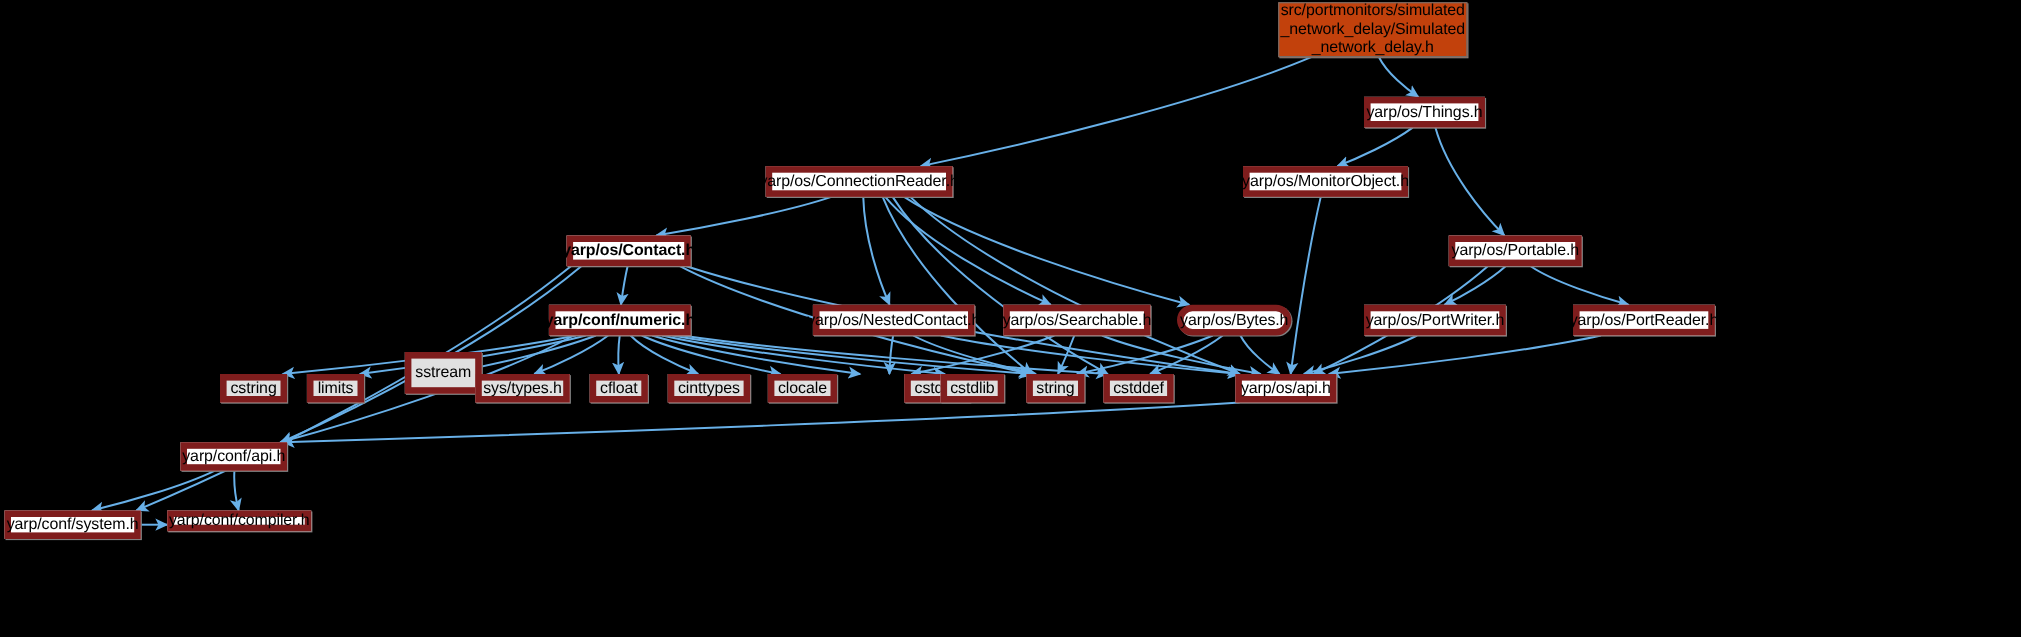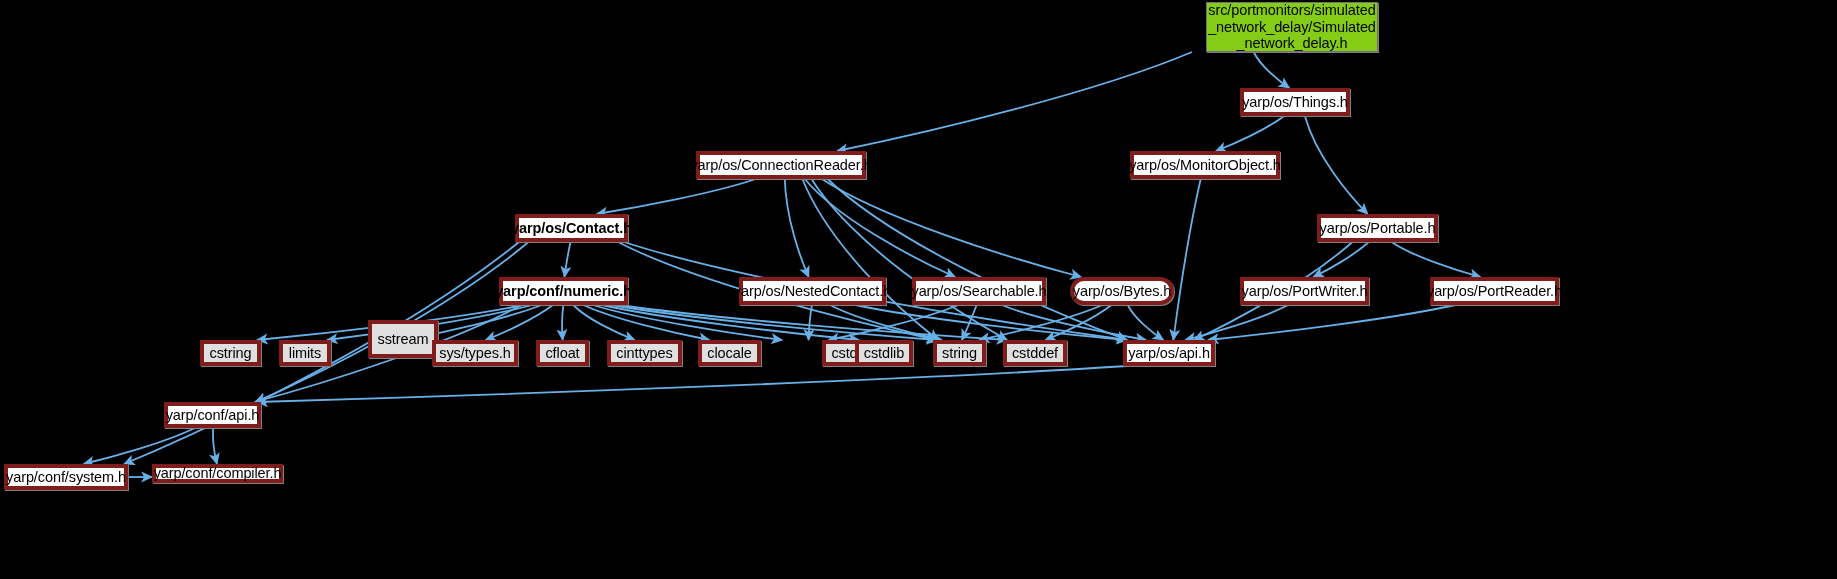--- a/index.html
+++ b/index.html
@@ -10,27 +10,27 @@
     box-sizing:border-box;
     display:flex;
     align-items:center;
     justify-content:center;
     text-align:center;
     font-family:"Liberation Sans","DejaVu Sans",sans-serif;
     font-size:14.5px;
     line-height:1.17;
     color:#000;
     background:#ffffff;
-    border:4px solid #7f1d1d;
+    border:6px solid #7f1d1d;
     box-shadow:1px 1px 0 0 #808080;
     white-space:pre-line;
     letter-spacing:-0.1px;
   }
   .node.std{background:#e0e0e0;}
-  .node.root{background:#84cc16;border:1px solid #707070;margin-left:44px;}
+  .node.root{background:#c2410c;border:1px solid #707070;}
 </style>
 </head>
 <body>
 
 <div id="canvas">
   <svg id="edges" xmlns="http://www.w3.org/2000/svg">
       <defs>
         <marker id="ah" markerWidth="7" markerHeight="7" refX="6" refY="3.5" orient="auto" markerUnits="strokeWidth">
           <path d="M0,0.4 L6.6,3.5 L0,6.6 L1.6,3.5 Z" fill="#68b0e8"></path>
         </marker>

